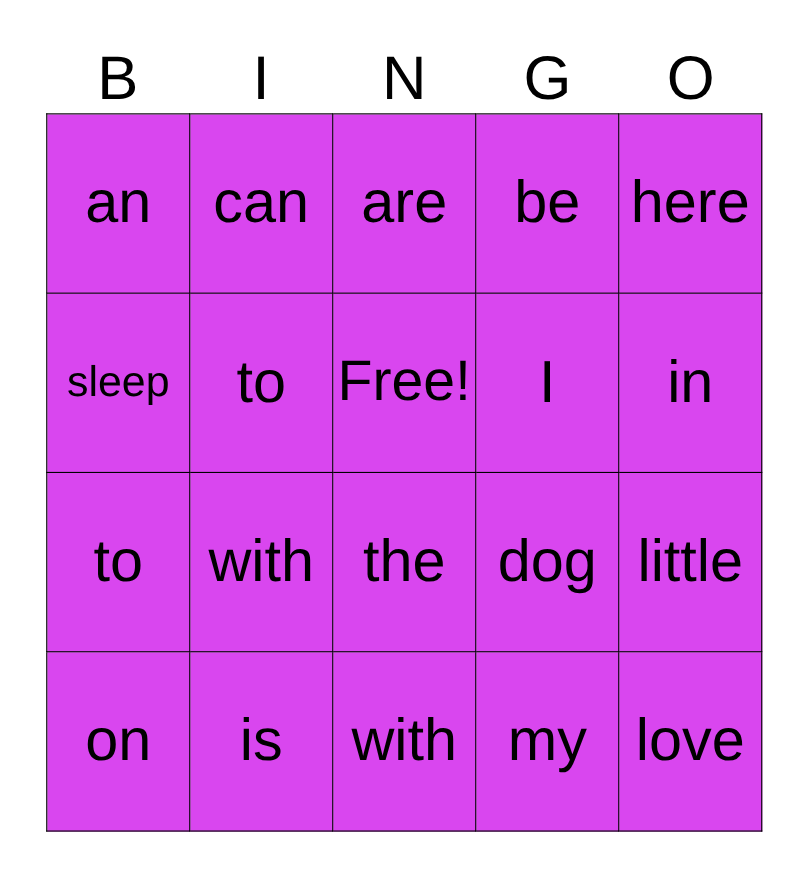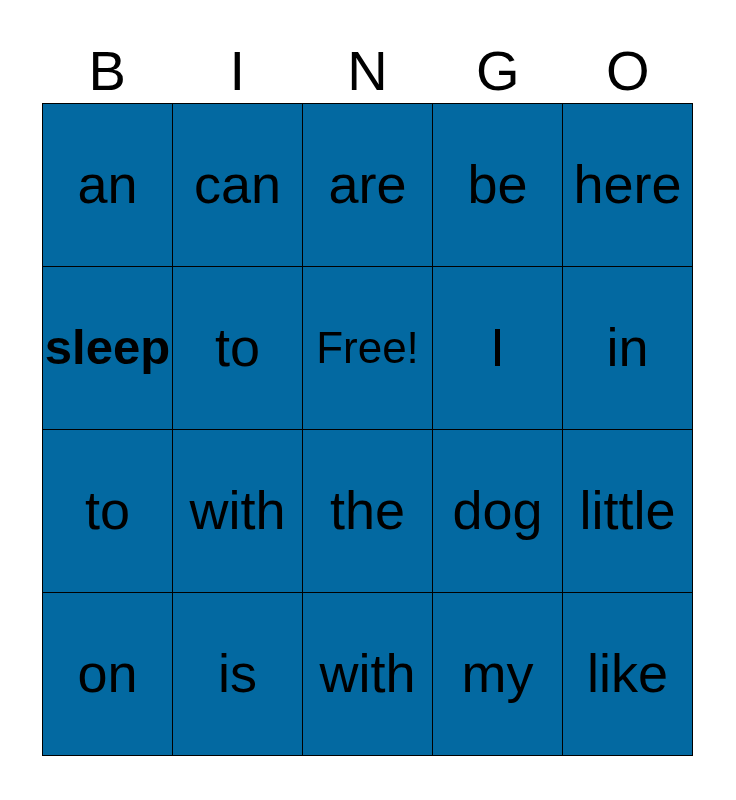--- a/index.html
+++ b/index.html
@@ -37,21 +37,21 @@
     width: 651px;
     height: 653px;
     border-collapse: collapse;
     table-layout: fixed;
   }
   table.bingo-grid td {
     border: 1.5px solid #000000;
     text-align: center;
     vertical-align: middle;
     padding: 0;
-    background: #0369a1;
+    background: #d946ef;
   }
   table.bingo-grid td span {
     display: inline-block;
     white-space: nowrap;
     font-size: 54px;
     line-height: 1.1;
   }
 </style>
 </head>
 <body>
@@ -69,36 +69,36 @@
   <table class="bingo-grid">
     <tbody>
       <tr>
         <td><span>an</span></td>
         <td><span>can</span></td>
         <td><span>are</span></td>
         <td><span>be</span></td>
         <td><span>here</span></td>
       </tr>
       <tr>
-        <td><span style="font-size: 49px; font-weight: bold;">sleep</span></td>
+        <td><span style="font-size: 39px;">sleep</span></td>
         <td><span>to</span></td>
-        <td><span style="font-size: 44px;">Free!</span></td>
+        <td><span style="font-size: 52px;">Free!</span></td>
         <td><span>I</span></td>
         <td><span>in</span></td>
       </tr>
       <tr>
         <td><span>to</span></td>
         <td><span>with</span></td>
         <td><span>the</span></td>
         <td><span>dog</span></td>
         <td><span>little</span></td>
       </tr>
       <tr>
         <td><span>on</span></td>
         <td><span>is</span></td>
         <td><span>with</span></td>
         <td><span>my</span></td>
-        <td><span>like</span></td>
+        <td><span>love</span></td>
       </tr>
     </tbody>
   </table>
 
 </div>
 
 </body></html>

